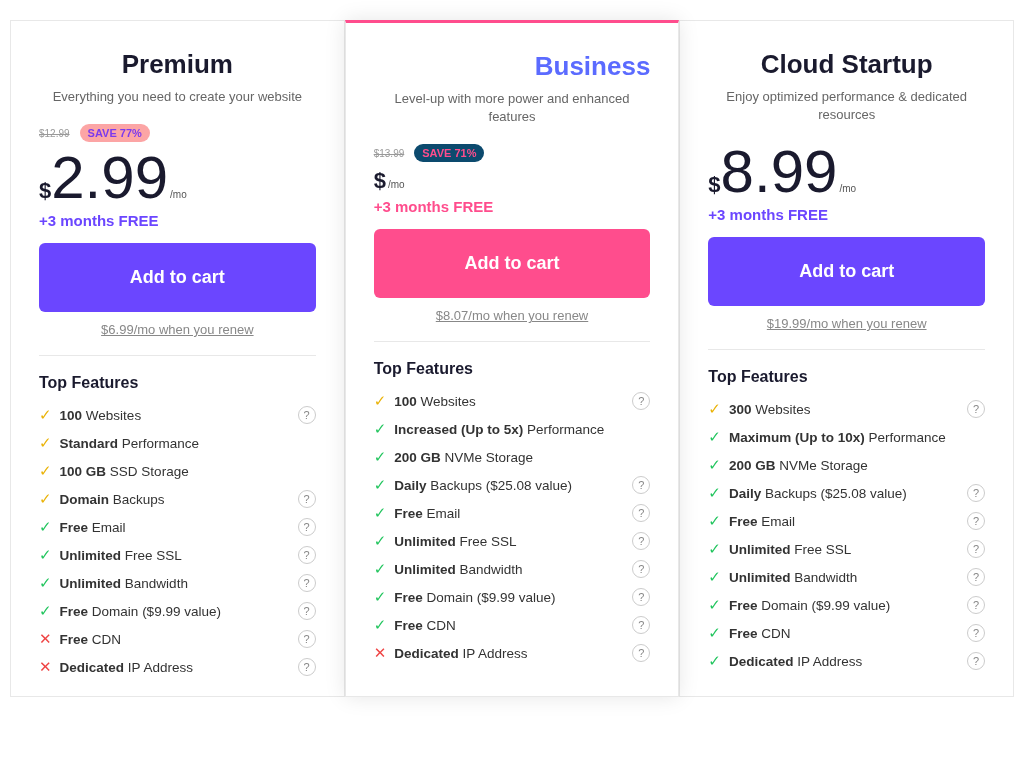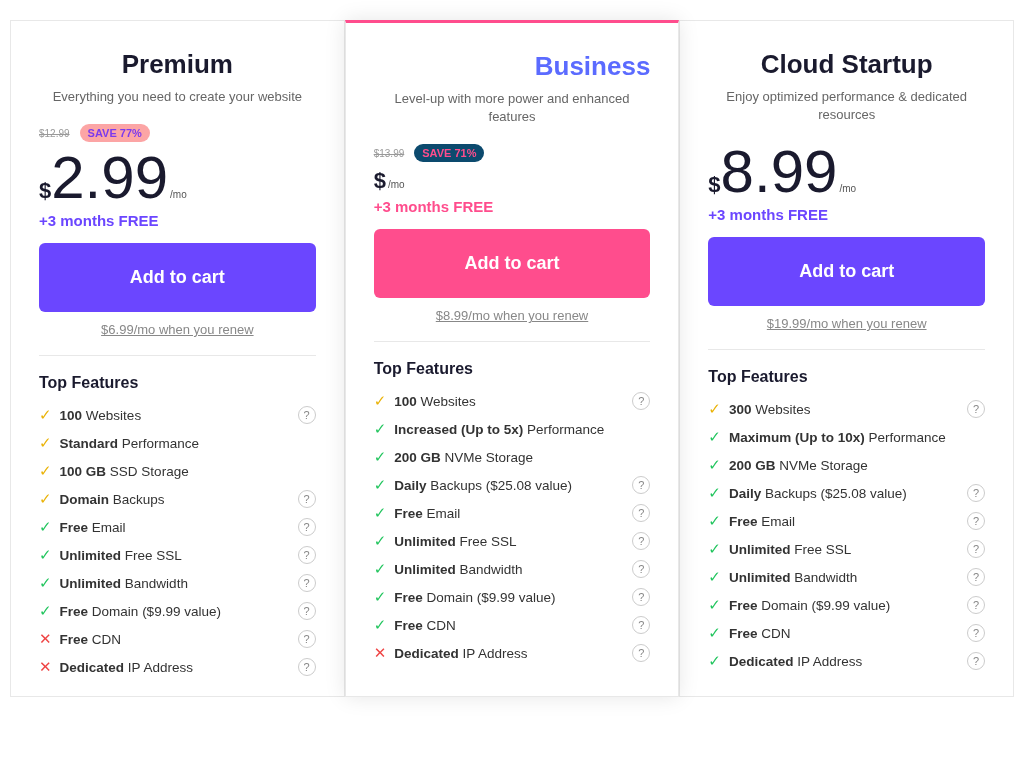--- a/index.html
+++ b/index.html
@@ -285,21 +285,21 @@
       <div class="pricing-row">
         <span class="original-price">$13.99</span>
         <span class="save-badge">SAVE 71%</span>
       </div>
       <div class="main-price">
         <span class="currency">$</span>
         <span class="period">/mo</span>
       </div>
       <div class="free-months">+3 months FREE</div>
       <button class="add-to-cart-btn">Add to cart</button>
-      <p class="renew-price">$8.99/mo when you renew</p>
+      <p class="renew-price">$8.07/mo when you renew</p>
       <hr class="divider">
       <h3 class="features-title">Top Features</h3>
       <ul class="feature-list">
 
       <li class="feature-item">
         <div class="feature-left">
           <span class="check-yellow">✓</span>
           <span class="feature-text"><strong>100</strong> Websites</span>
         </div>
         <span class="info-icon">?</span>

